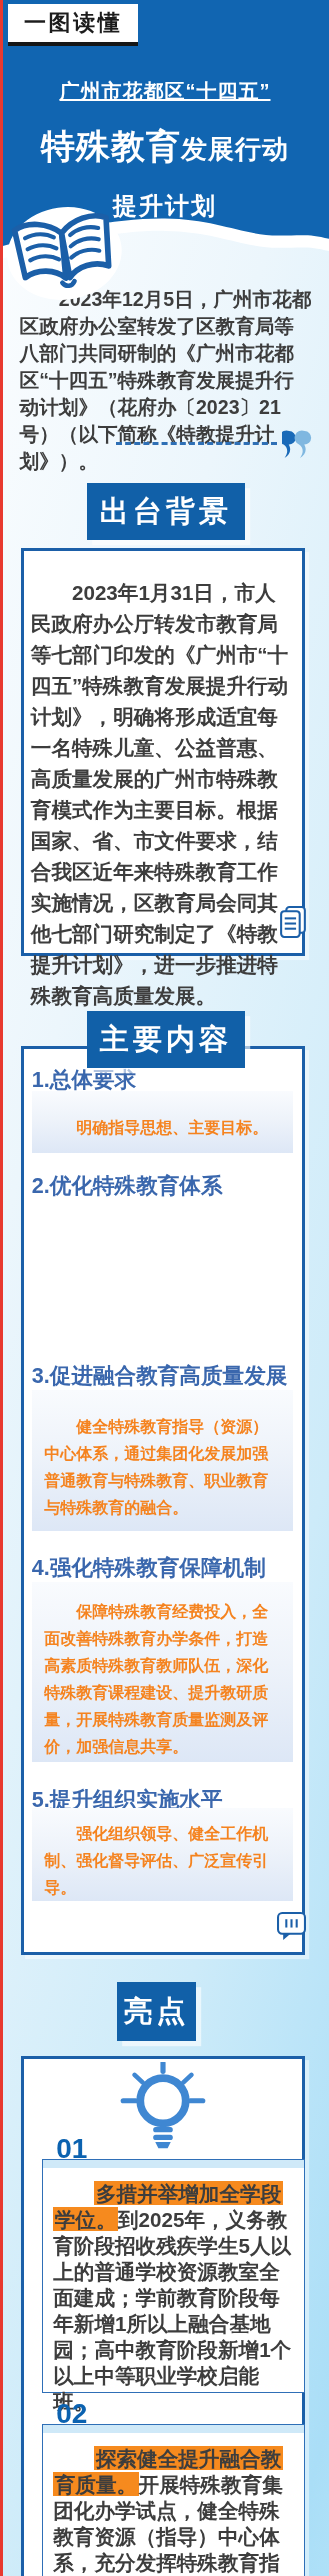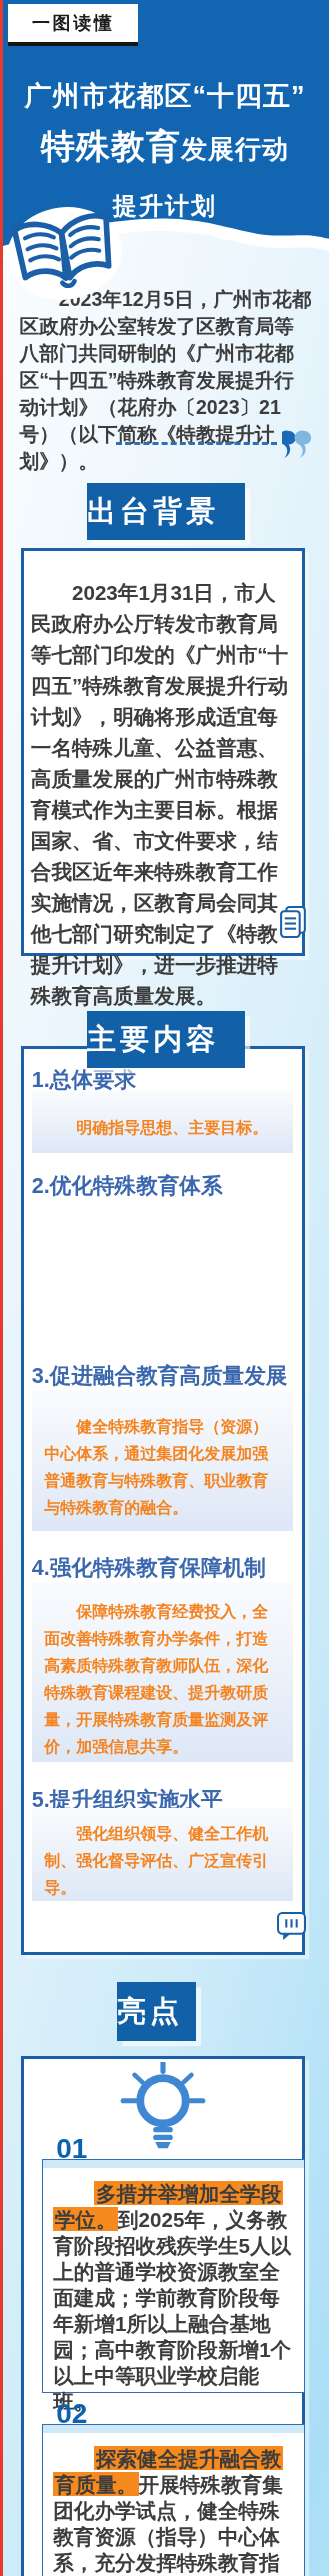--- a/index.html
+++ b/index.html
@@ -9,35 +9,35 @@
     background:linear-gradient(105deg,#fdfeff 0%,#ecf6fc 30%,#cdebf9 65%,#aadef7 88%,#b9e6fa 100%);
   }
   .abs{position:absolute;}
   
   .red-strip{left:0;top:0;width:2.6px;height:2813px;background:#e8392f;z-index:30;}
   
   .header-bg{left:0;top:0;width:330px;height:216px;background:#1165b1;}
   .header-wave{left:0;top:215px;width:330px;height:82px;}
   .badge{left:8.2px;top:4.1px;width:130px;height:38px;background:#ffffff;border-bottom:4.1px solid #161616;
     display:flex;align-items:center;justify-content:center;z-index:5;}
-  .badge span{font-size:18px;font-weight:900;color:#1c1c1c;letter-spacing:2.6px;white-space:nowrap;}
-  .title-l1{left:0;top:78px;width:330px;text-align:center;color:#fff;font-size:27px;font-weight:900;letter-spacing:1px;}
+  .badge span{font-size:22px;font-weight:900;color:#1c1c1c;letter-spacing:2.6px;white-space:nowrap;}
+  .title-l1{left:0;top:78px;width:330px;text-align:center;color:#fff;font-size:20px;font-weight:900;letter-spacing:1px;text-decoration:underline;}
   .title-l2{left:0;top:124px;width:330px;display:flex;justify-content:center;align-items:baseline;color:#fff;font-weight:900;}
   .title-l2 .em{font-size:34px;letter-spacing:1px;}
   .title-l2 .rest{font-size:26px;letter-spacing:1px;}
   .title-l3{left:0;top:190px;width:330px;text-align:center;color:#fff;font-size:24px;font-weight:900;letter-spacing:2.1px;}
   
   .book{left:7.2px;top:206px;width:118px;height:95px;transform:rotate(-8deg);z-index:4;}
   
   .intro{left:19.6px;top:286px;width:292px;font-size:19.6px;line-height:27px;font-weight:700;color:#3d3d3d;
     text-indent:2em;margin:0;letter-spacing:0px;}
   .dashes{left:116px;top:442px;width:161px;height:0;border-top:3.6px dashed #2e6fb5;}
   .quote{left:282px;top:430px;width:32px;height:28px;}
   
-  .sec-box{background:#1160a8;display:flex;align-items:center;
+  .sec-box{background:#1160a8;display:flex;align-items:center;justify-content:center;
     box-shadow:5.2px 5.2px 0 rgba(255,255,255,0.6);z-index:3;}
   .sec-box span{color:#ffffff;font-size:29px;font-weight:900;letter-spacing:4.1px;white-space:nowrap;}
   .sec-bg{left:87px;top:483px;width:158px;height:57px;}
   .sec-main{left:87px;top:982px;width:158px;height:57px;margin-top:29px;}
   .sec-hl{left:117px;top:1982px;width:79px;height:59px;}
   
   .card{background:#ffffff;border:3.1px solid #1b5fa8;box-sizing:border-box;box-shadow:4.1px 4.1px 0 rgba(255,255,255,0.45);}
   .card1{left:20.6px;top:548px;width:284px;height:408px;}
   .card2{left:20.6px;top:1046px;width:284px;height:909px;}
   .card3{left:20.6px;top:2056px;width:284px;height:775px;}

